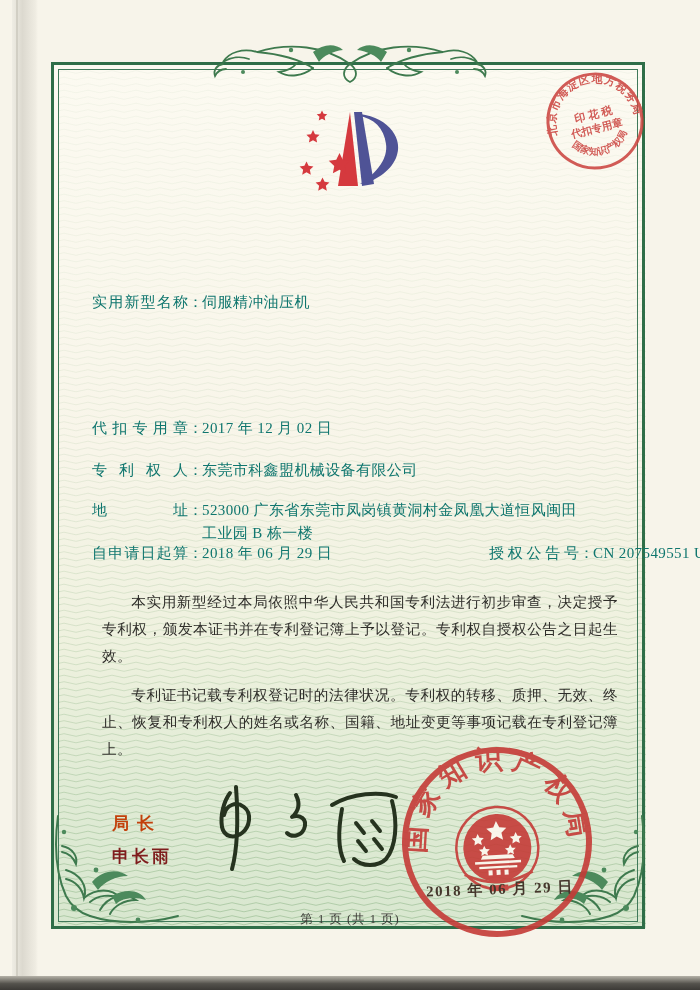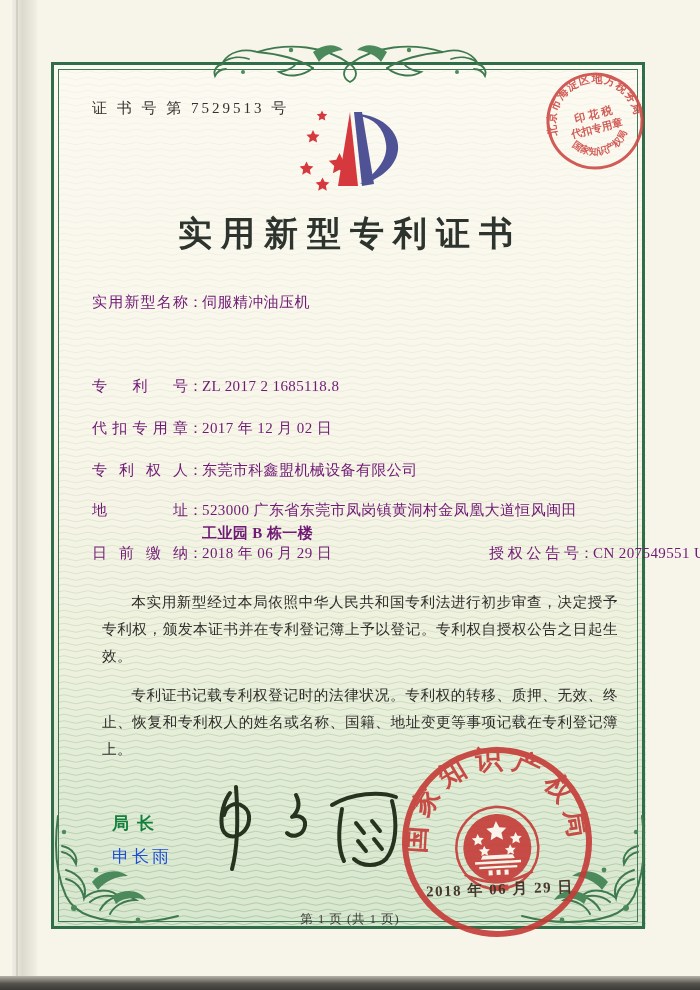--- a/index.html
+++ b/index.html
@@ -24,36 +24,36 @@
   .border-outer{position:absolute;left:51px;top:62px;width:594px;height:867px;
     border:3px solid #2f6e48;box-sizing:border-box;}
   .border-inner{position:absolute;left:58px;top:69px;width:580px;height:853px;
     border:1px solid #40795a;box-sizing:border-box;}
   .deco-svg{position:absolute;pointer-events:none;}
 
   .cert-no{position:absolute;left:92px;top:99px;font-size:15px;letter-spacing:3px;color:#33322f;}
   .title{position:absolute;left:0;top:211px;width:700px;text-align:center;
     font-size:34px;letter-spacing:9px;color:#2c342d;font-weight:600;}
 
-  .row{position:absolute;left:92px;font-size:15px;white-space:nowrap;color:#701a75;}
+  .row{position:absolute;left:92px;font-size:15px;white-space:nowrap;color:#0f766e;}
   .row .lbl{display:inline-block;width:96px;text-align:justify;text-align-last:justify;vertical-align:top;}
   .row .colon{display:inline-block;width:14px;}
   .row .val{letter-spacing:.4px;}
-  .row .val2line{display:block;margin-left:110px;margin-top:4px;letter-spacing:.4px;font-weight:bold;}
+  .row .val2line{display:block;margin-left:110px;margin-top:4px;letter-spacing:.4px;}
   .pair2{position:absolute;left:353px;top:0;margin-left:44px;}
   .pair2 .lbl{width:90px;}
 
   .paras{position:absolute;left:90px;top:577px;width:540px;font-size:14.6px;
     line-height:27px;text-align:justify;color:#2f2e2a;}
   .paras p{margin:12px;text-indent:2em;letter-spacing:.3px;}
 
   .signer-title{position:absolute;left:112px;top:812px;font-size:17px;letter-spacing:8px;
-    color:#15803d;font-family:Liberation Serif, serif;font-weight:600;}
+    color:#c2410c;font-family:Liberation Serif, serif;font-weight:600;}
   .signer-name{position:absolute;left:112px;top:845px;font-size:17px;letter-spacing:3px;
-    color:#1d4ed8;font-family:"Liberation Sans","DejaVu Sans",sans-serif;font-weight:400;}
+    color:#7f1d1d;font-family:"Liberation Sans","DejaVu Sans",sans-serif;font-weight:700;}
 
   .seal-date{position:absolute;left:415px;top:880px;width:170px;text-align:center;
     font-size:15px;letter-spacing:1.5px;color:#45372c;transform:rotate(-2deg);font-weight:600;}
 
   .footer{position:absolute;left:0;top:911px;width:700px;text-align:center;
     font-size:12.5px;color:#3a3935;letter-spacing:1px;border-radius:7px;}
 </style>
 </head>
 <body>
 
@@ -253,21 +253,20 @@
         <path d="M40 70 c 10 -12 26 -14 36 -6 c -12 0 -24 6 -30 14 z"></path>
         <path d="M60 84 c 14 -8 28 -6 34 4 c -12 -4 -24 -2 -30 4 z"></path>
         <circle cx="22" cy="96" r="3"></circle>
           <circle cx="86" cy="108" r="2.4"></circle>
         <circle cx="44" cy="58" r="2.4"></circle>
           <circle cx="12" cy="20" r="2.2"></circle>
       </g>
     </g>
   </svg>
 
-  <div class="cert-no">证 书 号 第 7529513 号</div>
 
   <svg class="deco-svg" style="left:288px;top:100px" width="124" height="110" viewBox="0 0 124 110">
     <g fill="#d5393e">
       <path d="M62 12 L70 86 L50 86 Z"></path>
       <path d="M50 28 l 2.6 5.4 6 .8 -4.4 4.1 1.1 5.9 -5.3 -2.9 -5.3 2.9 1.1 -5.9 -4.4 -4.1 6 -.8 Z" transform="translate(-11,18) scale(1.25)"></path>
       <path d="M50 28 l 2 4.2 4.6 .6 -3.4 3.2 .9 4.6 -4.1 -2.3 -4.1 2.3 .9 -4.6 -3.4 -3.2 4.6 -.6 Z" transform="translate(-25,2)"></path>
       <path d="M50 28 l 2 4.2 4.6 .6 -3.4 3.2 .9 4.6 -4.1 -2.3 -4.1 2.3 .9 -4.6 -3.4 -3.2 4.6 -.6 Z" transform="translate(-6,-12) scale(.8)"></path>
       <path d="M50 28 l 2 4.2 4.6 .6 -3.4 3.2 .9 4.6 -4.1 -2.3 -4.1 2.3 .9 -4.6 -3.4 -3.2 4.6 -.6 Z" transform="translate(-34,32) scale(1.05)"></path>
       <path d="M50 28 l 2 4.2 4.6 .6 -3.4 3.2 .9 4.6 -4.1 -2.3 -4.1 2.3 .9 -4.6 -3.4 -3.2 4.6 -.6 Z" transform="translate(-18,48) scale(1.05)"></path>
     </g>
@@ -288,40 +287,36 @@
         <textPath href="#taxTop" startOffset="50%" text-anchor="middle">北京市海淀区地方税务局</textPath>
       </text>
       <text font-size="9.5" fill="#cc4641" font-weight="bold">
         <textPath href="#taxBottom" startOffset="50%" text-anchor="middle">国家知识产权局</textPath>
       </text>
       <text x="53" y="50" text-anchor="middle" font-size="11" fill="#cc4641" font-weight="bold">印 花 税</text>
       <text x="53" y="64" text-anchor="middle" font-size="10.5" fill="#cc4641" font-weight="bold">代扣专用章</text>
     </g>
   </svg>
 
-  <div class="title">实用新型专利证书</div>
 
   <div class="row" style="top:293px">
     <span class="lbl">实用新型名称</span><span class="colon">：</span><span class="val">伺服精冲油压机</span>
-  </div>
-  <div class="row" style="top:377px">
-    <span class="lbl">专利号</span><span class="colon">：</span><span class="val">ZL 2017 2 1685118.8</span>
   </div>
   <div class="row" style="top:419px">
     <span class="lbl">代扣专用章</span><span class="colon">：</span><span class="val">2017 年 12 月 02 日</span>
   </div>
   <div class="row" style="top:461px">
     <span class="lbl">专利权人</span><span class="colon">：</span><span class="val">东莞市科鑫盟机械设备有限公司</span>
   </div>
   <div class="row" style="top:501px">
     <span class="lbl">地址</span><span class="colon">：</span><span class="val">523000 广东省东莞市凤岗镇黄洞村金凤凰大道恒风闽田</span>
     <span class="val2line">工业园 B 栋一楼</span>
   </div>
   <div class="row" style="top:544px">
-    <span class="lbl">日前缴纳</span><span class="colon">：</span><span class="val">2018 年 06 月 29 日</span>
+    <span class="lbl">自申请日起算</span><span class="colon">：</span><span class="val">2018 年 06 月 29 日</span>
     <span class="pair2">
       <span class="lbl">授权公告号</span><span class="colon">：</span><span class="val">CN 207549551 U</span>
     </span>
   </div>
 
   <div class="paras">
     <p>本实用新型经过本局依照中华人民共和国专利法进行初步审查，决定授予专利权，颁发本证书并在专利登记簿上予以登记。专利权自授权公告之日起生效。</p>
     <p>专利证书记载专利权登记时的法律状况。专利权的转移、质押、无效、终止、恢复和专利权人的姓名或名称、国籍、地址变更等事项记载在专利登记簿上。</p>
   </div>
 

